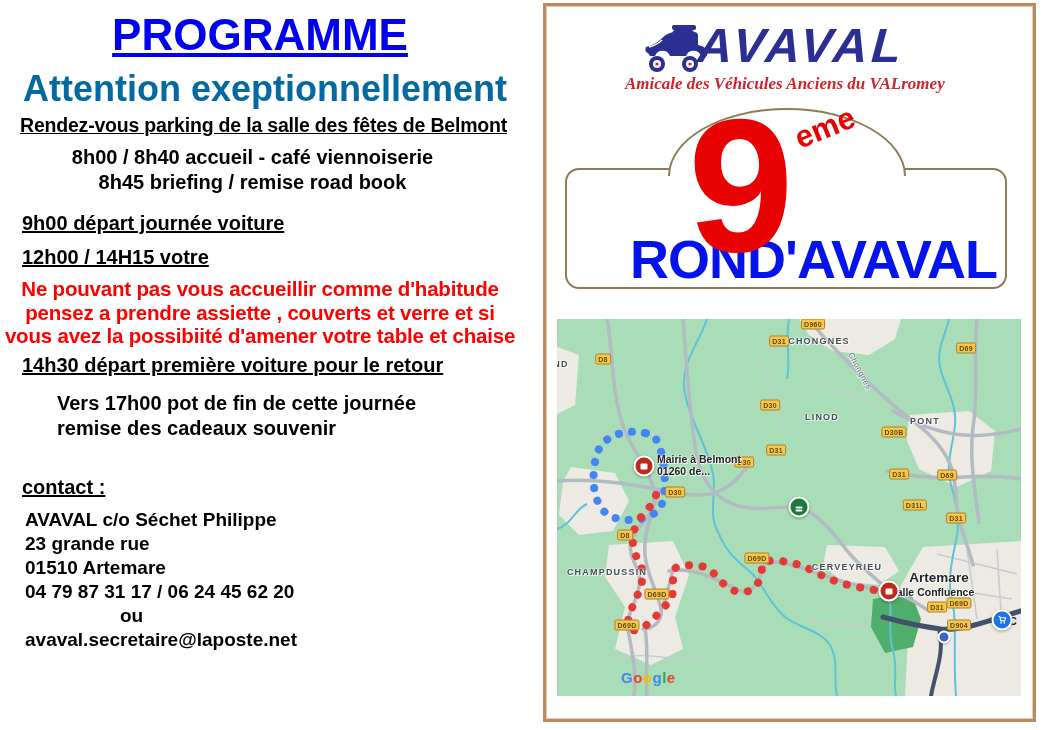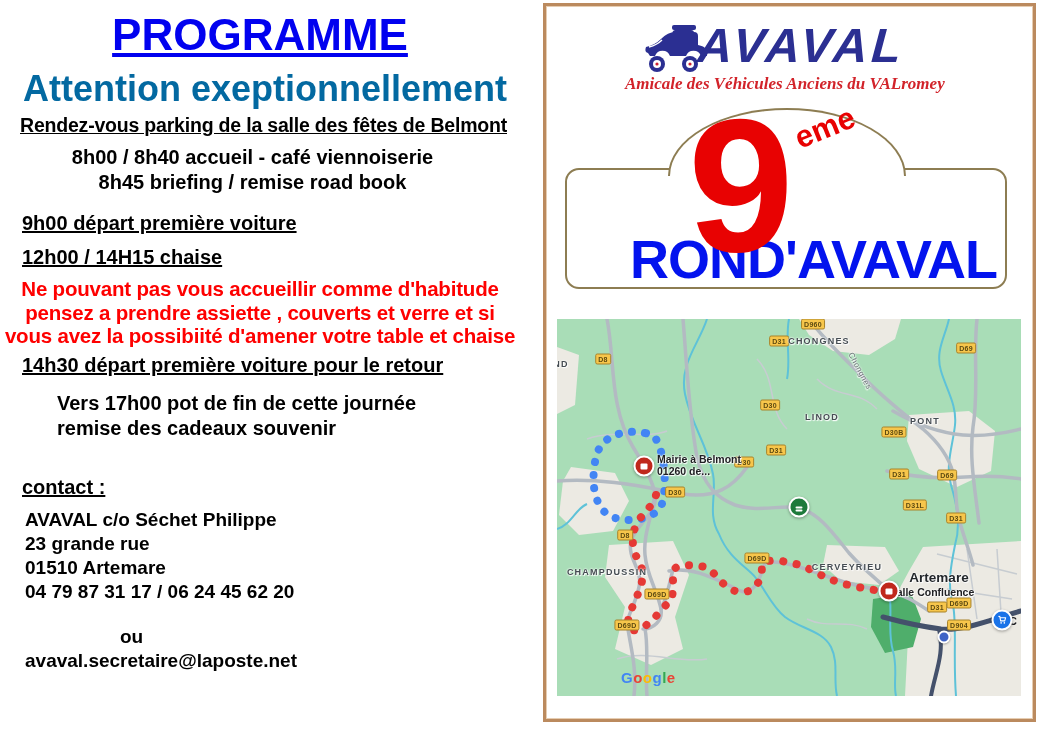--- a/index.html
+++ b/index.html
@@ -14,21 +14,21 @@
   .pg-meet{top:114px;left:20px;font-size:19.5px;text-decoration:underline;letter-spacing:-0.2px;}
   .pg-m1{top:146px;left:0;width:505px;text-align:center;font-size:20px;}
   .pg-m2{top:171px;left:0;width:505px;text-align:center;font-size:20px;}
   .pg-dep{top:212px;left:22px;font-size:20px;text-decoration:underline;}
   .pg-meal{top:246px;left:22px;font-size:20px;text-decoration:underline;}
   .pg-notice{top:277px;left:0;width:520px;text-align:center;font-size:20.5px;color:#fe0000;line-height:23.5px;letter-spacing:-0.2px;}
   .pg-ret{top:354px;left:22px;font-size:20px;text-decoration:underline;}
   .pg-close{top:391px;left:57px;font-size:20px;line-height:25px;}
   .pg-contact{top:476px;left:22px;font-size:20px;text-decoration:underline;}
   .pg-cblock{top:508px;left:25px;font-size:19px;line-height:24px;}
-  .ou-line{padding-left:95px;margin-top:21px;}
+  .ou-line{padding-left:95px;}
   
   .panel{position:absolute;left:543px;top:3px;width:487px;height:713px;border:3px solid #bb8a5e;
          background:#fff;box-shadow:inset 0 0 0 1px #e6cdb2;}
   
   .logo-car{position:absolute;left:96px;top:16px;width:66px;height:54px;}
   .logo-text{position:absolute;left:152px;top:12px;font-size:48px;font-style:italic;font-weight:800;
              color:#2b2f92;letter-spacing:4px;transform:skewX(-4deg);}
   .logo-tag{position:absolute;top:68px;left:79px;width:320px;font-size:17px;
             font-family:"Liberation Serif",serif;font-style:italic;font-weight:bold;color:#d2232a;}
   
@@ -74,22 +74,22 @@
 </style>
 </head>
 <body>
 
 <div class="left-col">
   <div class="abs pg-title">PROGRAMME</div>
   <div class="abs pg-warn">Attention exeptionnellement</div>
   <div class="abs pg-meet">Rendez-vous parking de la salle des fêtes de Belmont</div>
   <div class="abs pg-m1">8h00 / 8h40 accueil - café viennoiserie</div>
   <div class="abs pg-m2">8h45 briefing / remise road book</div>
-  <div class="abs pg-dep">9h00 départ première voiture</div>
-  <div class="abs pg-meal">12h00 / 14H15 chaise</div>
+  <div class="abs pg-dep">9h00 départ journée voiture</div>
+  <div class="abs pg-meal">12h00 / 14H15 votre</div>
   <div class="abs pg-notice">
     <div>Ne pouvant pas vous accueillir comme d'habitude</div>
     <div>pensez a prendre assiette , couverts et verre et si</div>
     <div>vous avez la possibiité d'amener votre table et chaise</div>
   </div>
   <div class="abs pg-ret">14h30 départ première voiture pour le retour</div>
   <div class="abs pg-close">
     <div>Vers 17h00 pot de fin de cette journée</div>
     <div>remise des cadeaux souvenir</div>
   </div>

